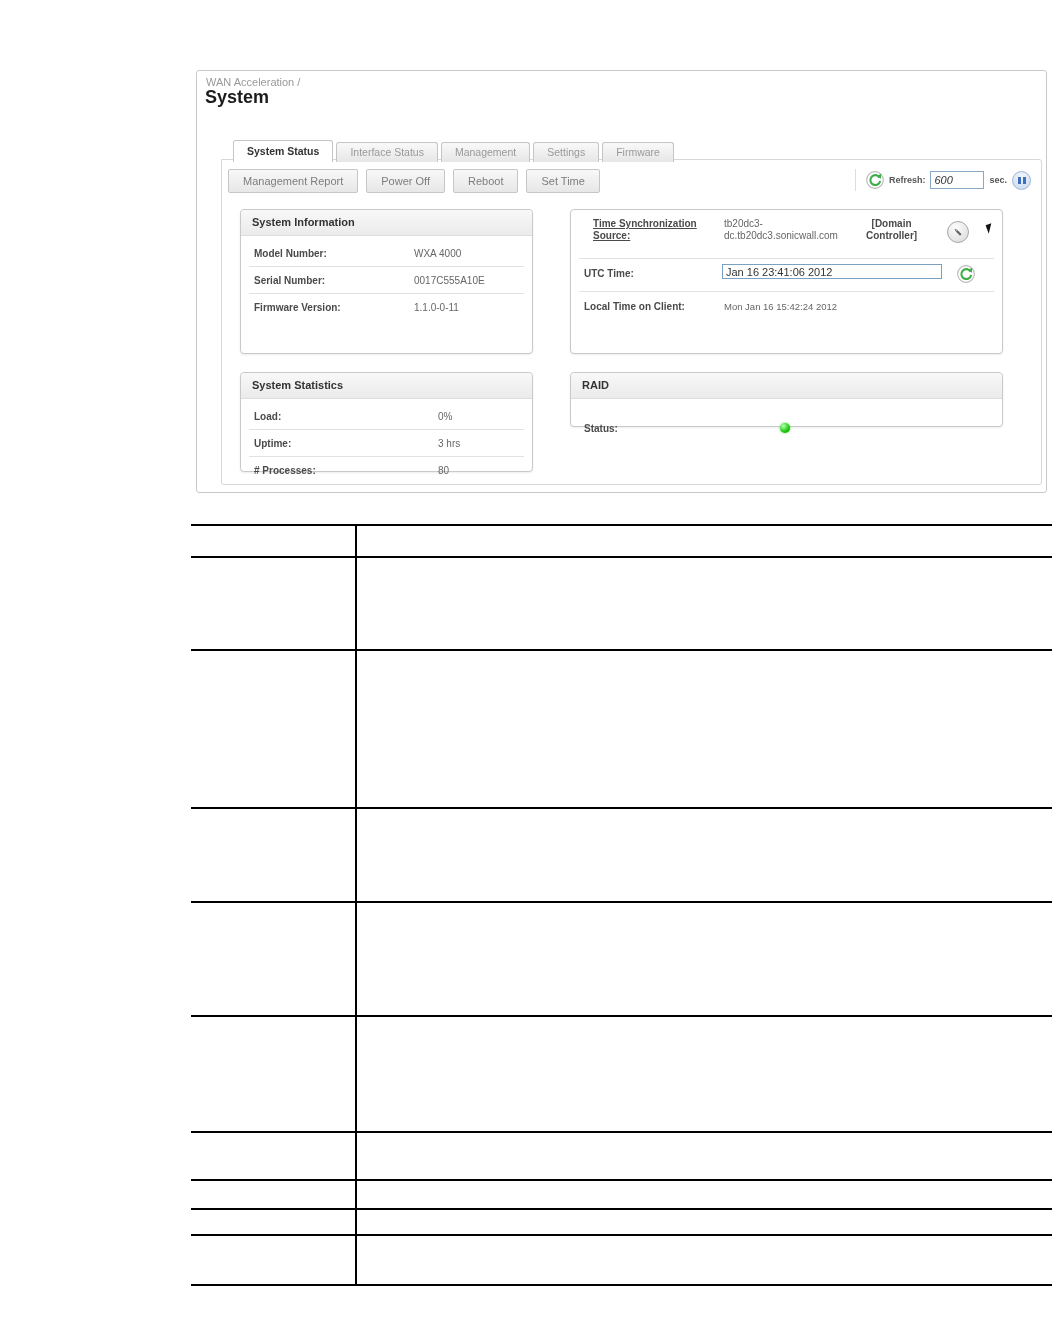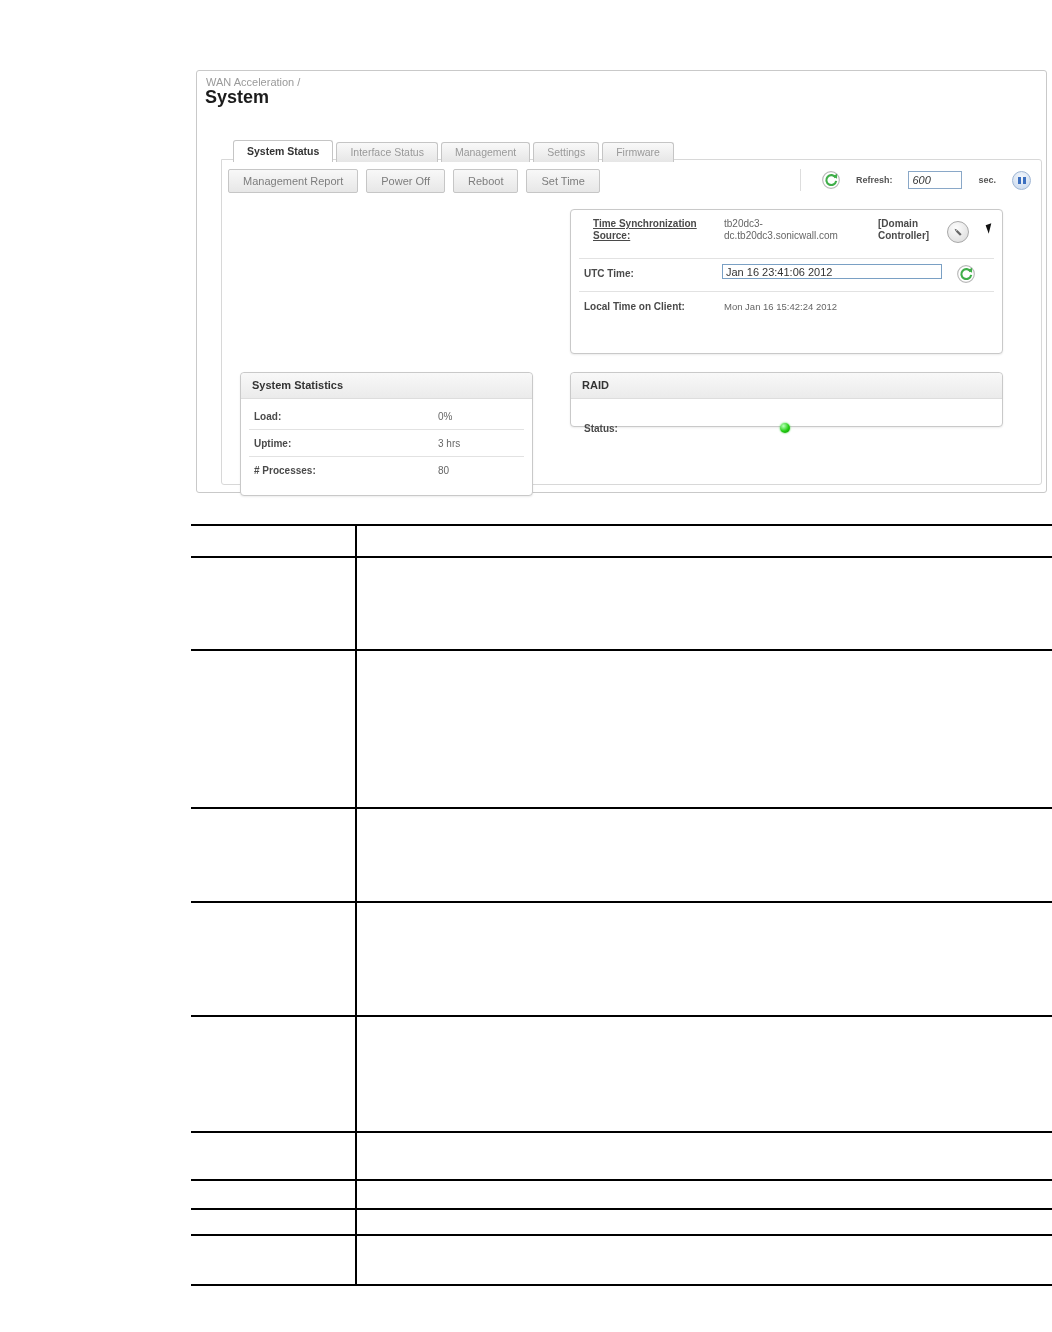--- a/index.html
+++ b/index.html
@@ -19,38 +19,38 @@
   .tab.active{background:#fff;color:#333;font-weight:bold;height:21px;line-height:20px;}
 
   .tab-content{position:absolute;left:24px;top:88px;width:819px;height:324px;
        border:1px solid #d8d8d8;background:#fff;border-radius:0 3px 3px 3px;}
 
   .btn-row{position:absolute;left:6px;top:9px;display:flex;gap:8px;}
   .btn{height:24px;line-height:22px;padding:0 14px;font-size:11px;color:#7d7d7d;
        background:linear-gradient(#f8f8f8,#e7e7e7);border:1px solid #c6c6c6;
        border-radius:2px;box-sizing:border-box;cursor:pointer;}
 
-  .refresh-group{position:absolute;right:10px;top:9px;display:flex;align-items:center;gap:16px;}
+  .refresh-group{position:absolute;right:10px;top:9px;display:flex;align-items:center;gap:5px;}
   .vsep{width:1px;height:22px;background:#ddd;margin-right:5px;}
   .small-lab{font-size:9px;font-weight:bold;color:#555;}
   .refresh-input{width:46px;height:16px;border:1px solid #8aa8c8;font-size:11px;
        padding:0 3px;color:#333;font-family:"Liberation Sans",sans-serif;font-style:italic;}
   .icon-refresh{width:18px;height:18px;display:inline-block;cursor:pointer;}
   .pause-btn{width:19px;height:19px;border-radius:50%;border:1px solid #9fb6d4;
        background:radial-gradient(circle at 50% 30%,#f3f7fc,#c7d7ec);
        display:flex;align-items:center;justify-content:center;gap:2px;cursor:pointer;box-sizing:border-box;}
   .pause-btn i{display:block;width:3px;height:7px;background:#3c6fc0;}
 
   .panel{position:absolute;border:1px solid #c9c9c9;border-radius:4px;background:#fff;
        box-shadow:0 1px 2px rgba(0,0,0,.08);box-sizing:border-box;}
   .panel-header{height:25px;line-height:25px;padding:0 11px;background:linear-gradient(#f8f8f8,#ebebeb);
        border-bottom:1px solid #ddd;font-size:11px;font-weight:bold;color:#333;border-radius:4px 4px 0 0;}
   .p-sysinfo{left:18px;top:49px;width:293px;height:145px;}
   .p-time  {left:348px;top:49px;width:433px;height:145px;}
-  .p-stats {left:18px;top:212px;width:293px;height:124px;}
+  .p-stats {left:18px;top:212px;width:293px;height:100px;}
   .p-raid  {left:348px;top:212px;width:433px;height:55px;}
 
   .kv-body{padding:4px 8px 0 8px;}
   .kv-row{height:26px;display:flex;align-items:center;border-bottom:1px solid #e2e2e2;}
   .kv-row:last-child{border-bottom:none;}
   .kv-label{font-size:10px;font-weight:bold;color:#4a4a4a;padding-left:5px;}
   .p-sysinfo .kv-label{width:160px;}
   .p-stats  .kv-label{width:184px;}
   .kv-value{font-size:10px;color:#666;}
 
@@ -58,21 +58,21 @@
   .ts-row{position:relative;border-bottom:1px solid #e2e2e2;margin:0 8px;}
   .ts-row.last{border-bottom:none;text-decoration:underline;}
   .ts-sync{height:48px;}
   .ts-utc{height:32px;}
   .ts-local{height:30px;}
   .two-line{position:absolute;top:8px;font-size:10px;line-height:12px;}
   .lab{font-weight:bold;color:#4a4a4a;}
   .val{color:#666;}
   .ts-lab{left:14px;text-decoration:underline;}
   .ts-val1{left:145px;}
-  .ts-val2{left:299px;}
+  .ts-val2{left:287px;text-align:center;}
   .pencil-circle{position:absolute;left:368px;top:11px;width:22px;height:22px;border-radius:50%;
        border:1px solid #a8a8a8;background:radial-gradient(circle at 40% 30%,#fdfdfd,#d8d8d8);
        display:flex;align-items:center;justify-content:center;cursor:pointer;box-sizing:border-box;}
   .cursor-arrow{position:absolute;left:408px;top:14px;width:0;height:0;
        border-left:6px solid #111;border-bottom:9px solid transparent;transform:rotate(-20deg);}
   .utc-label{position:absolute;left:5px;top:9px;font-size:10px;font-weight:bold;color:#4a4a4a;}
   .utc-input{position:absolute;left:143px;top:5px;width:220px;height:15px;border:1px solid #7aa0c4;
        font-size:11px;padding:0 3px;color:#333;box-sizing:border-box;font-family:"Liberation Sans",sans-serif;}
   .utc-refresh{position:absolute;left:378px;top:6px;}
   .local-label{position:absolute;left:5px;top:9px;font-size:10px;font-weight:bold;color:#4a4a4a;}
@@ -131,20 +131,37 @@
           </svg>
         <span class="small-lab">Refresh:</span>
         <input class="refresh-input" value="600" style="">
         <span class="small-lab">sec.</span>
         <span class="pause-btn">
             <i></i>
             <i></i>
           </span>
       </div>
 
+      <div class="panel p-sysinfo">
+        <div class="panel-header">System Information</div>
+        <div class="kv-body">
+          <div class="kv-row">
+            <span class="kv-label">Model Number:</span>
+            <span class="kv-value">WXA 4000</span>
+          </div>
+          <div class="kv-row">
+            <span class="kv-label">Serial Number:</span>
+            <span class="kv-value">0017C555A10E</span>
+          </div>
+          <div class="kv-row">
+            <span class="kv-label">Firmware Version:</span>
+            <span class="kv-value">1.1.0-0-11</span>
+          </div>
+        </div>
+      </div>
 
       <div class="panel p-time">
         <div class="ts-body">
           <div class="ts-row ts-sync">
             <span class="two-line ts-lab lab">
               <span>Time Synchronization</span><br>
               <span>Source:</span>
             </span>
             <span class="two-line ts-val1 val">
               <span>tb20dc3-</span><br>

